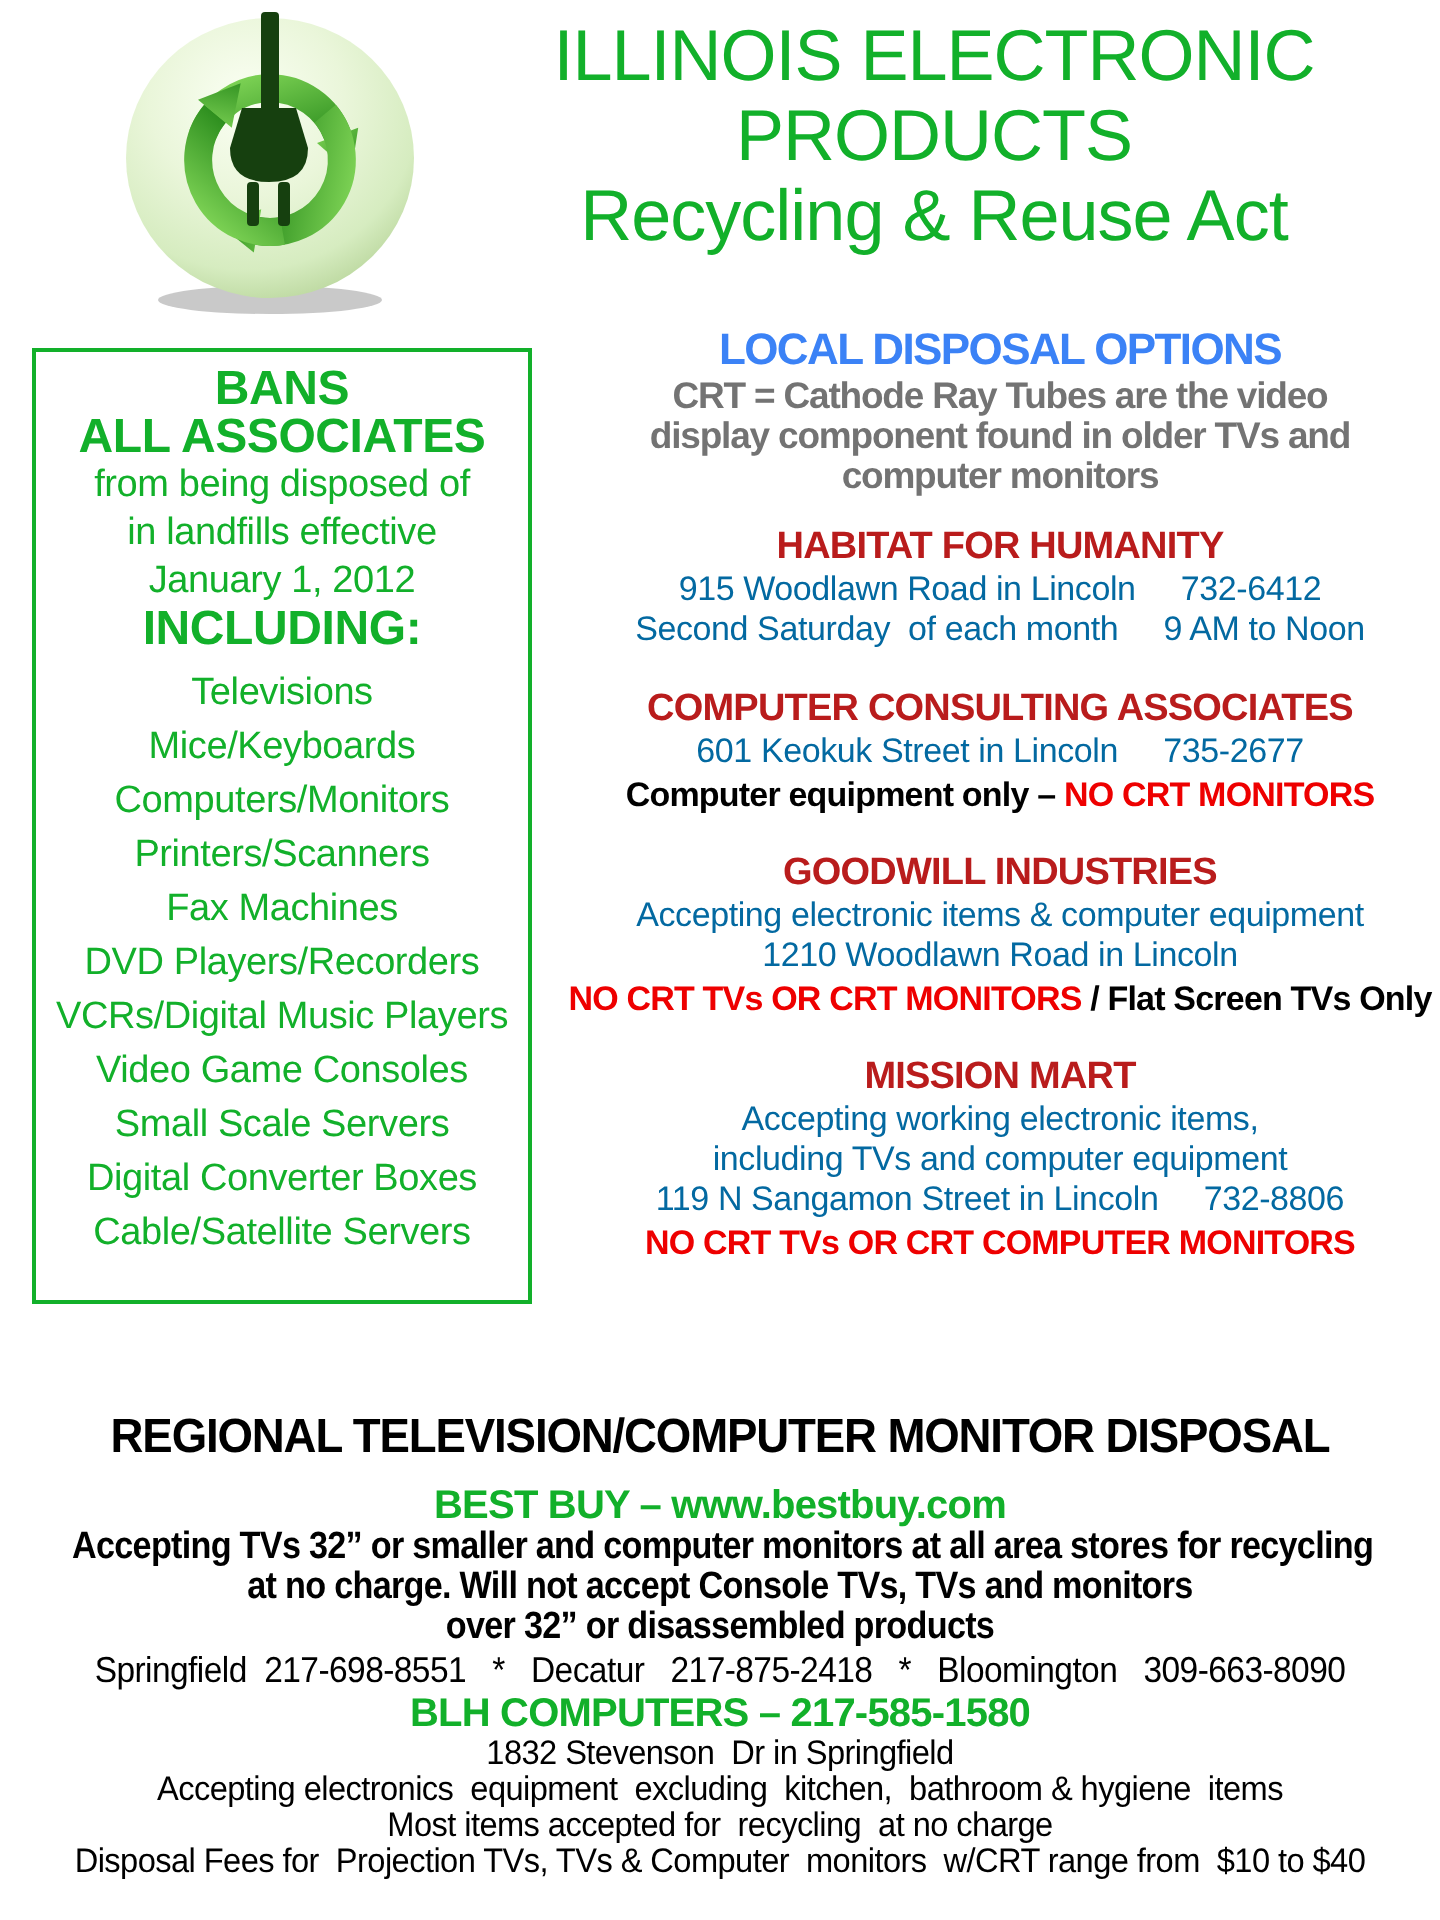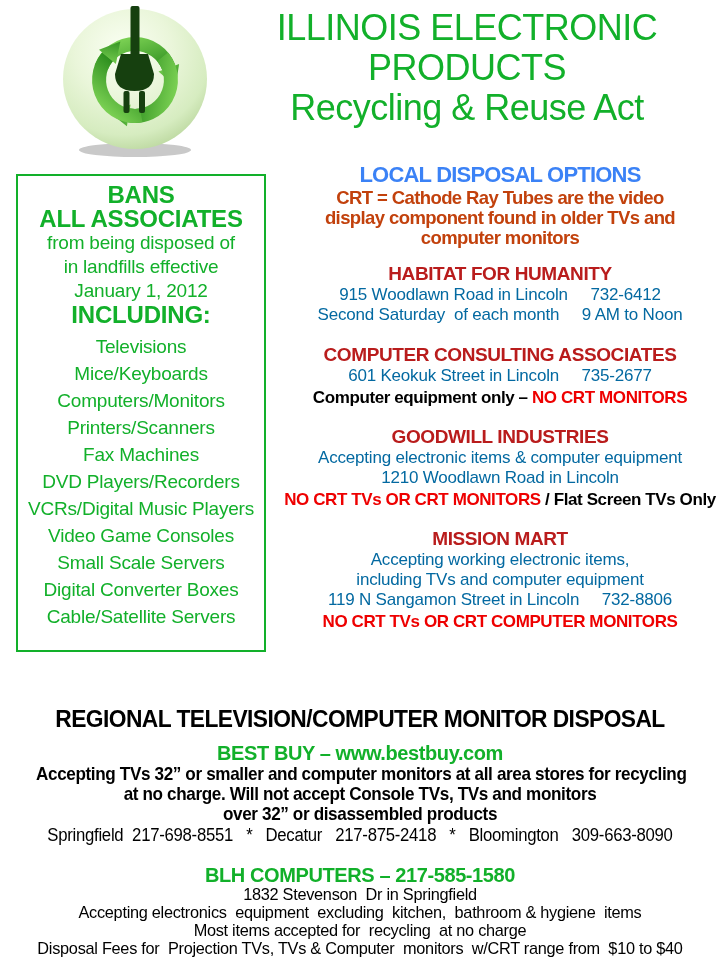--- a/index.html
+++ b/index.html
@@ -24,39 +24,39 @@
     border:2px solid #12b02a; text-align:center; padding-top:7px;
   }
   .bans-head { font-size:24px; font-weight:bold; line-height:24px; color:#12b02a; letter-spacing:-0.2px; }
   .bans-sub  { font-size:19px; line-height:24px; color:#12b02a; letter-spacing:-0.2px; }
   .bans-items { margin-top:6px; }
   .bans-item { font-size:19px; line-height:27px; color:#12b02a; letter-spacing:-0.2px; }
 
   
   .local-col { position:absolute; left:280px; top:163px; width:440px; text-align:center; }
   .local-heading { font-size:22px; font-weight:bold; line-height:24px; color:#3b82f6; letter-spacing:-0.8px; }
-  .crt-note { font-size:18.5px; font-weight:bold; line-height:20px; color:#c2410c;
+  .crt-note { font-size:18.5px; font-weight:bold; line-height:20px; color:#737373;
               width:360px; margin:1px auto 0; letter-spacing:-0.6px; }
   .org { margin-top:14px; }
   .org-cca { margin-top:18px; } .org-goodwill { margin-top:16px; } .org-mission { margin-top:16px; }
   .org-name { font-size:19px; font-weight:bold; line-height:23px; color:#b91c1c; letter-spacing:-0.4px; }
   .org-line { font-size:17px; line-height:20px; color:#0369a1; letter-spacing:-0.2px; }
   .org-warn { font-size:17px; font-weight:bold; line-height:23px; letter-spacing:-0.4px; }
 
   
   .regional { position:absolute; left:0; top:706px; width:720px; text-align:center; }
   .regional-heading { font-size:24px; font-weight:bold; line-height:26px; color:#000;
                       letter-spacing:-0.6px; transform:scaleX(0.95); }
   .vendor-name { font-size:20px; font-weight:bold; line-height:22px; color:#12b02a;
                  letter-spacing:-0.4px; margin-top:10px; }
   .vendor-body { font-size:19px; font-weight:bold; line-height:20px; color:#000;
                  letter-spacing:-0.4px; transform:scaleX(0.9); white-space:nowrap; }
   .vendor-phones { font-size:18px; line-height:22px; color:#000; letter-spacing:-0.3px;
                    transform:scaleX(0.93); white-space:pre; }
-  .blh { margin-top:18px; }
+  .blh { }
   .blh-line { font-size:17px; line-height:18px; color:#000; letter-spacing:-0.3px;
               transform:scaleX(0.96); white-space:pre; }
 </style>
 </head>
 <body>
 
 <div class="page">
 
   <svg class="logo" viewBox="0 0 170 158">
     <defs>

